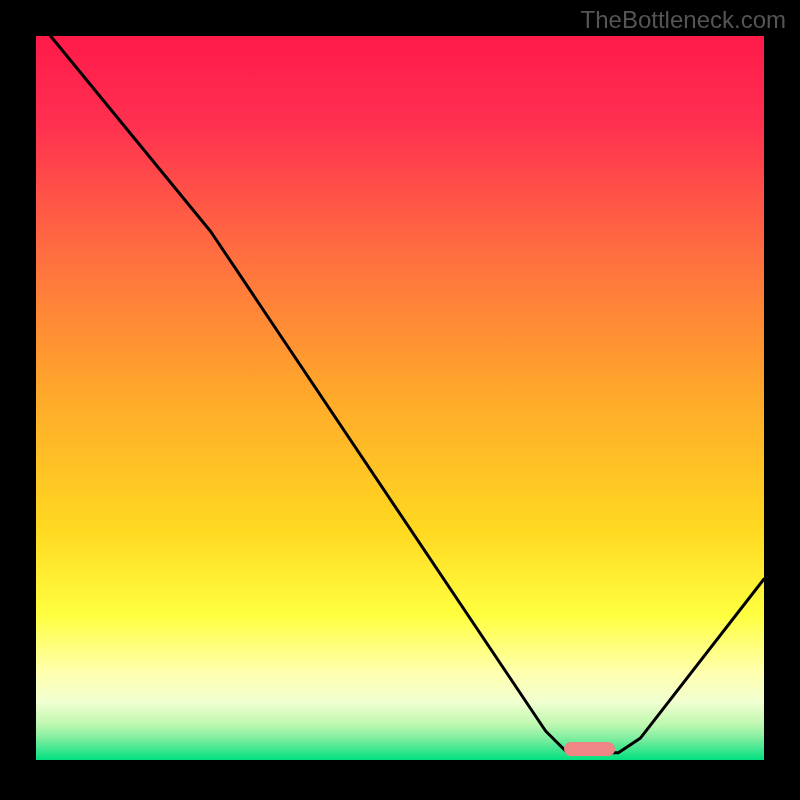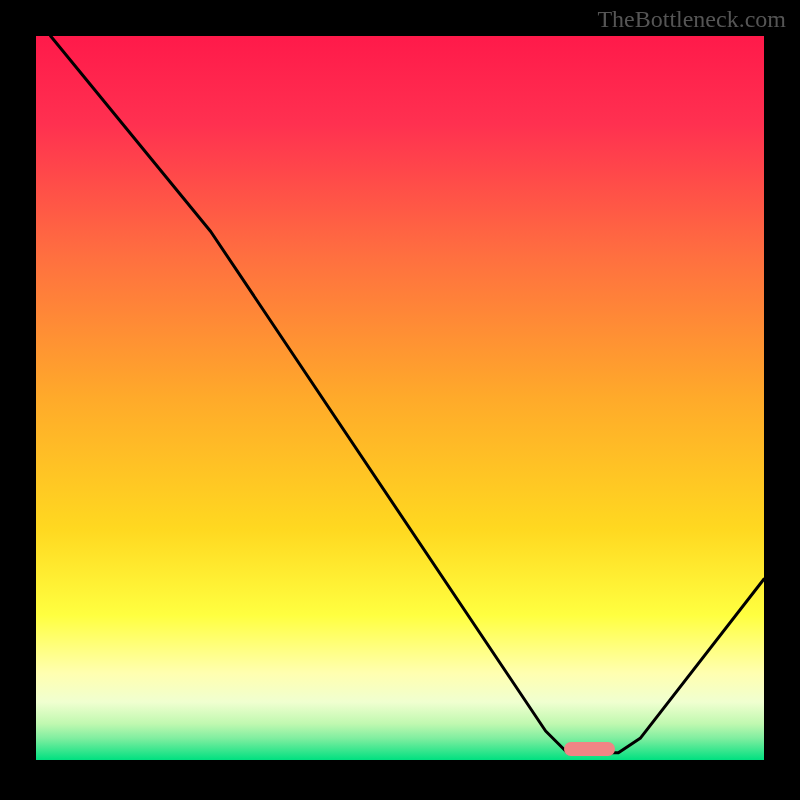--- a/index.html
+++ b/index.html
@@ -12,21 +12,20 @@
     font-family: Arial, sans-serif;
   }
   .watermark {
     position: absolute;
     top: 6px;
     right: 14px;
     color: #555;
     font-size: 24px;
     font-weight: 500;
     z-index: 10;
-    font-family: Liberation Serif, serif;
   }
   .chart-area {
     position: absolute;
     top: 36px;
     left: 36px;
     width: 728px;
     height: 724px;
     overflow: hidden;
   }
   .gradient-bg {

